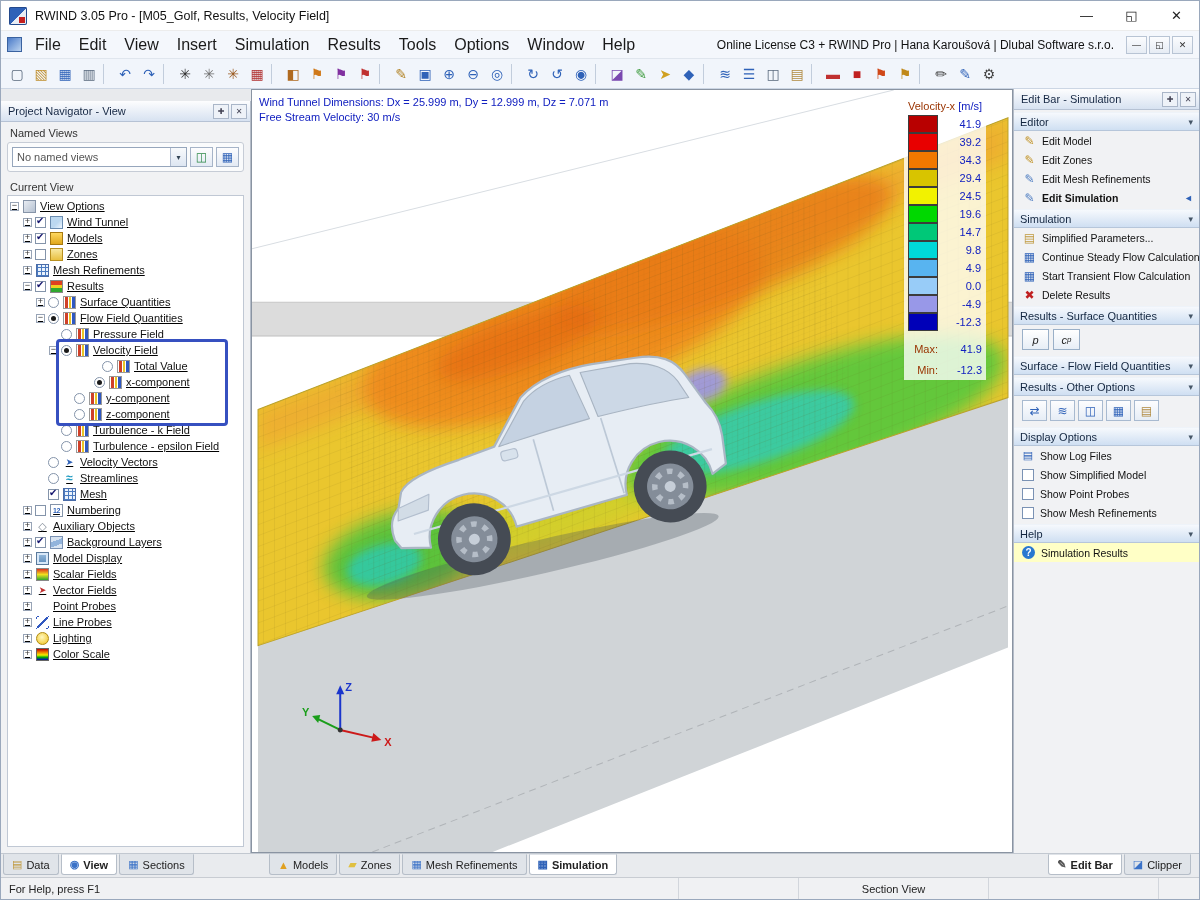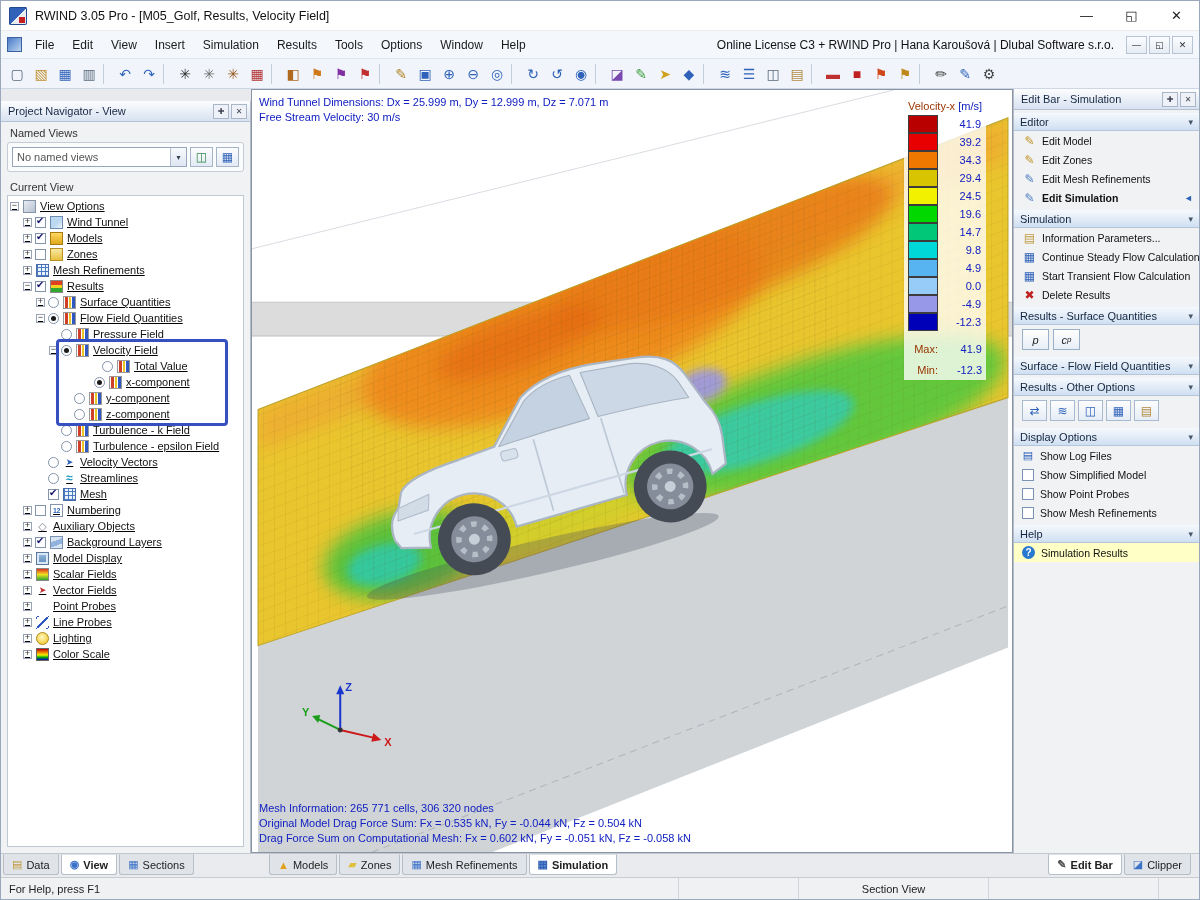--- a/index.html
+++ b/index.html
@@ -12,21 +12,21 @@
              background:linear-gradient(135deg,#2f62b8 0 52%,#e8edf4 52%); box-shadow:inset 0 0 0 1px #24498c; position:relative; }
   .appicon::after { content:""; position:absolute; right:2px; bottom:2px; width:6px; height:6px; background:#c42020; }
   .titletext { font-size:12.5px; color:#111;text-align:center; }
   .tspacer { flex:1; }
   .winbtn { width:45px; height:29px; display:flex; align-items:center; justify-content:center; font-size:13px; color:#222; }
 
   
   .menubar { height:28px; background:#f4f7fc; border-bottom:1px solid #e0e6ee; display:flex; align-items:center; padding:0 6px; }
   .mdiicon { width:15px; height:15px; margin-right:4px; background:linear-gradient(135deg,#4a7ac8,#bcd4f0); border:1px solid #3a62a0; }
   .menus { display:flex; }
-  .menuitem { padding:5px 9px; font-size:12px; color:#1a1a1a; }
+  .menuitem { padding:5px 9px; font-size:16px; color:#1a1a1a; }
   .license { margin-left:auto; font-size:12px; color:#111; padding-right:10px; white-space:nowrap; }
   .mdb { width:21px; height:18px; border:1px solid #b8c4d4; background:linear-gradient(#fbfcfe,#e6ecf4); font-size:9px; display:flex; align-items:center; justify-content:center; margin-left:2px; color:#333; }
 
   
   .toolbar { height:30px; background:#f1f5fb; border-bottom:1px solid #ccd6e4; display:flex; align-items:center; padding:0 4px; }
   .tbtn { width:24px; height:24px; display:flex; align-items:center; justify-content:center; border-radius:2px; }
   .tbtn .tg { font-size:14px; line-height:1; }
   .tbtn.sep { width:7px; height:20px; border-left:1px solid #c2cddc; margin:0 3px 0 2px; border-radius:0; }
 
   
@@ -760,25 +760,20 @@
         <div class="legmm first">
           <span class="ml">Max:</span>
           <span class="mv">41.9</span>
         </div>
         <div class="legmm">
           <span class="ml">Min:</span>
           <span class="mv">-12.3</span>
         </div>
       </div>
 
-      <div class="vbottom">
-        <div>Mesh Information: 265 771 cells, 306 320 nodes</div>
-        <div>Original Model Drag Force Sum: Fx = 0.535 kN, Fy = -0.044 kN, Fz = 0.504 kN</div>
-        <div>Drag Force Sum on Computational Mesh: Fx = 0.602 kN, Fy = -0.051 kN, Fz = -0.058 kN</div>
-      </div>
     </div>
 
     <div class="rightpanel">
       <div class="phead">
         <span class="phtitle">Edit Bar - Simulation</span>
         <span class="phbtn">✚</span>
         <span class="phbtn">✕</span>
       </div>
 
       <div class="sechead">
@@ -813,21 +808,21 @@
         </div>
 
       <div class="sechead">
         <span>Simulation</span>
         <span class="chev">▾</span>
       </div>
       <div>
 
           <div class="ebitem">
             <span class="eic" style="color:#c09a40">▤</span>
-            <span class="eblabel">Information Parameters...</span>
+            <span class="eblabel">Simplified Parameters...</span>
           </div>
 
           <div class="ebitem">
             <span class="eic" style="color:#2f62b8">▦</span>
             <span class="eblabel">Continue Steady Flow Calculation</span>
           </div>
 
           <div class="ebitem">
             <span class="eic" style="color:#2f62b8">▦</span>
             <span class="eblabel">Start Transient Flow Calculation</span>

